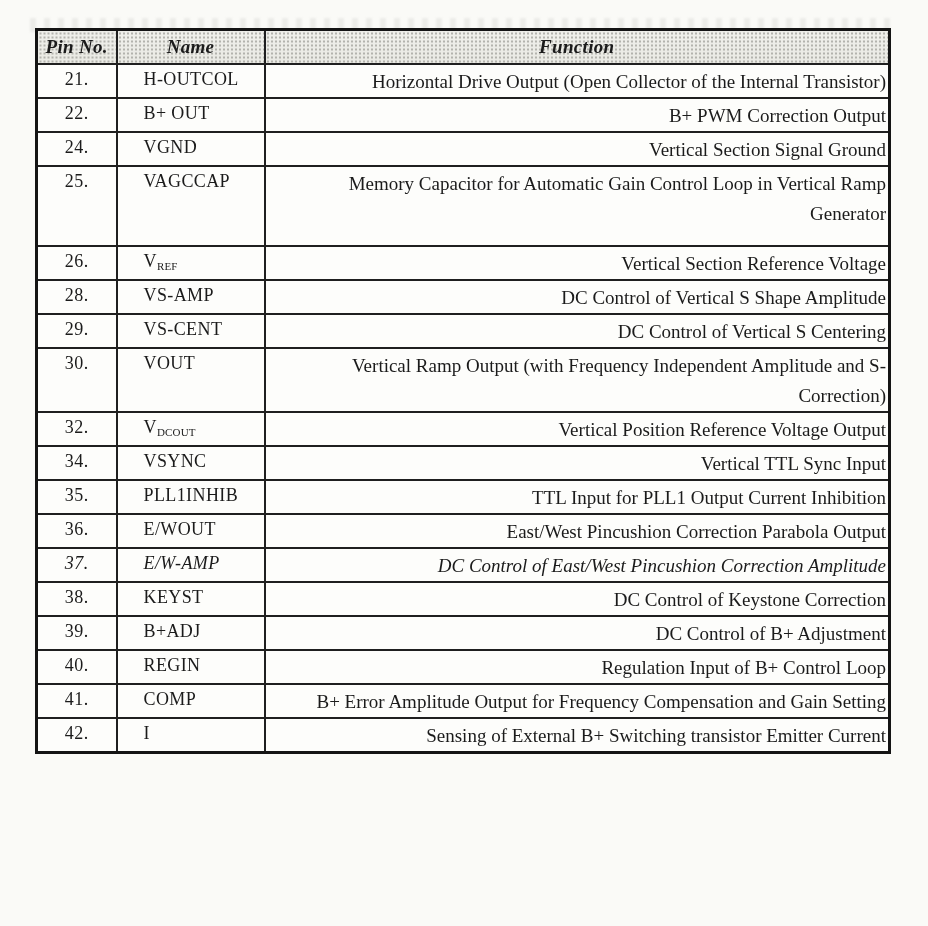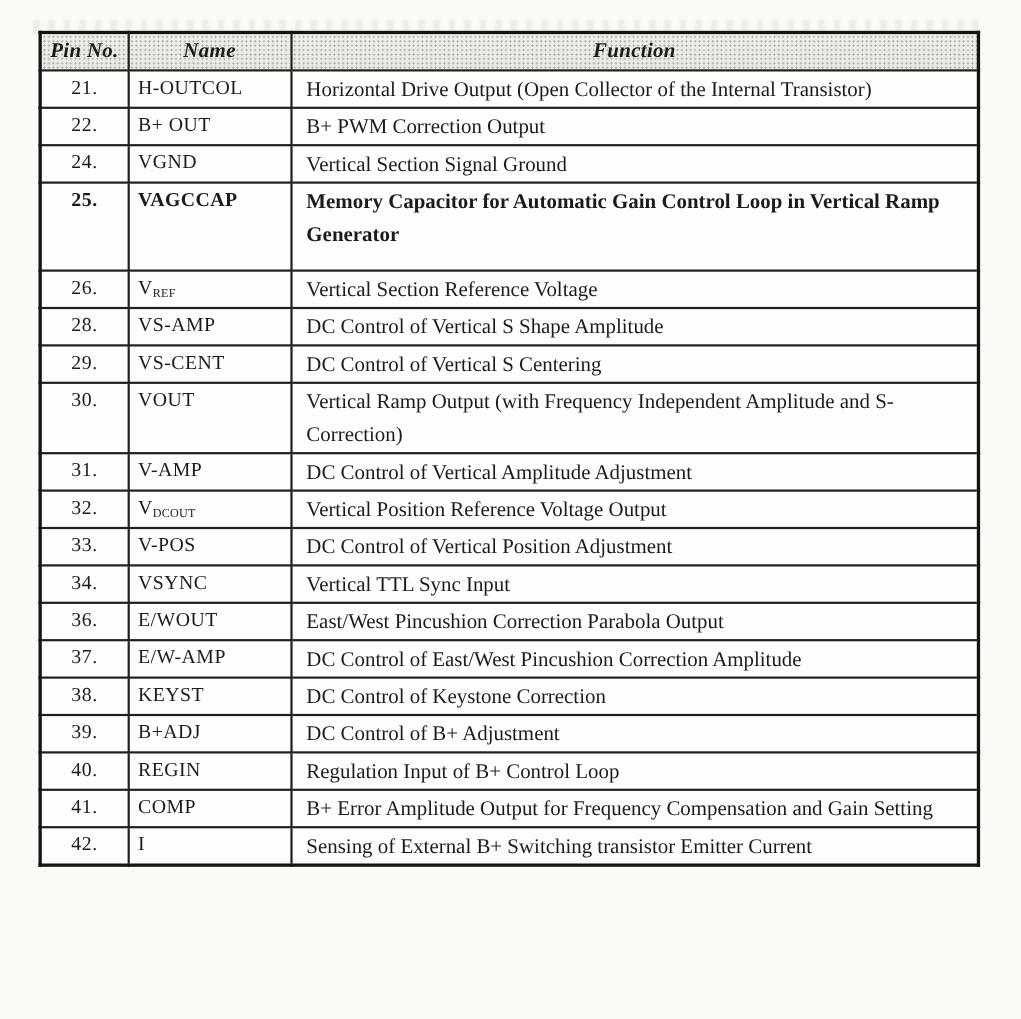--- a/index.html
+++ b/index.html
@@ -43,34 +43,35 @@
     background-size:4px 4px, 100% 100%;
   }
   td.pin{
     text-align:center;
     font-size:18px;
     padding-top:4px;
     letter-spacing:0.5px;
   }
   td.name{
     font-size:18px;
-    padding:4px 2px 0 8px;
+    padding:4px 2px 0 26px;
     letter-spacing:0.4px;
     white-space:nowrap;
   }
   td.name sub{
     font-size:11px;
     letter-spacing:0.2px;
     vertical-align:-3px;
   }
   td.func{
     font-size:19px;
     line-height:30px;
     padding:2px 2px 0 13px;
     white-space:pre-line;
+    text-align:right;
   }
   
   .scan-smudge{
     position:absolute;left:30px;top:18px;width:862px;height:14px;
     background:repeating-linear-gradient(90deg, rgba(120,120,115,0.10) 0 6px, rgba(0,0,0,0) 6px 14px);
     filter:blur(1px);
   }
 </style>
 </head>
 <body>
@@ -104,21 +105,21 @@
     <td class="func">B+ PWM Correction Output</td>
   </tr>
 
 
   <tr style="height: 28px; margin-top: 12px;">
     <td class="pin">24.</td>
     <td class="name"><span>VGND</span><sub></sub></td>
     <td class="func">Vertical Section Signal Ground</td>
   </tr>
 
-  <tr style="height: 80px; font-weight: bold;">
+  <tr style="height: 80px;">
     <td class="pin">25.</td>
     <td class="name"><span>VAGCCAP</span><sub></sub></td>
     <td class="func">Memory Capacitor for Automatic Gain Control Loop in Vertical Ramp
 Generator</td>
   </tr>
 
   <tr style="height: 32px;">
     <td class="pin">26.</td>
     <td class="name"><span>V</span><sub>REF</sub></td>
     <td class="func">Vertical Section Reference Voltage</td>
@@ -137,52 +138,47 @@
     <td class="func">DC Control of Vertical S Centering</td>
   </tr>
 
   <tr style="height: 62px;">
     <td class="pin">30.</td>
     <td class="name"><span>VOUT</span><sub></sub></td>
     <td class="func">Vertical Ramp Output (with Frequency Independent Amplitude and S-
 Correction)</td>
   </tr>
 
-  <tr style="height: 32px;">
-    <td class="pin">31.</td>
-    <td class="name"><span>V-AMP</span><sub></sub></td>
-    <td class="func">DC Control of Vertical Amplitude Adjustment</td>
-  </tr>
 
   <tr style="height: 32px; margin-top: 28px;">
     <td class="pin">32.</td>
     <td class="name"><span>V</span><sub>DCOUT</sub></td>
     <td class="func">Vertical Position Reference Voltage Output</td>
   </tr>
 
-  <tr style="height: 32px;">
-    <td class="pin">33.</td>
-    <td class="name"><span>V-POS</span><sub></sub></td>
-    <td class="func">DC Control of Vertical Position Adjustment</td>
-  </tr>
 
   <tr style="height: 32px;">
     <td class="pin">34.</td>
     <td class="name"><span>VSYNC</span><sub></sub></td>
     <td class="func">Vertical TTL Sync Input</td>
   </tr>
 
+  <tr style="height: 32px;">
+    <td class="pin">35.</td>
+    <td class="name"><span>PLL1INHIB</span><sub></sub></td>
+    <td class="func">TTL Input for PLL1 Output Current Inhibition</td>
+  </tr>
 
   <tr style="height: 32px;">
     <td class="pin">36.</td>
     <td class="name"><span>E/WOUT</span><sub></sub></td>
     <td class="func">East/West Pincushion Correction Parabola Output</td>
   </tr>
 
-  <tr style="height: 32px;">
+  <tr style="height: 32px; font-style: italic;">
     <td class="pin">37.</td>
     <td class="name"><span>E/W-AMP</span><sub></sub></td>
     <td class="func">DC Control of East/West Pincushion Correction Amplitude</td>
   </tr>
 
   <tr style="height: 32px;">
     <td class="pin">38.</td>
     <td class="name"><span>KEYST</span><sub></sub></td>
     <td class="func">DC Control of Keystone Correction</td>
   </tr>

